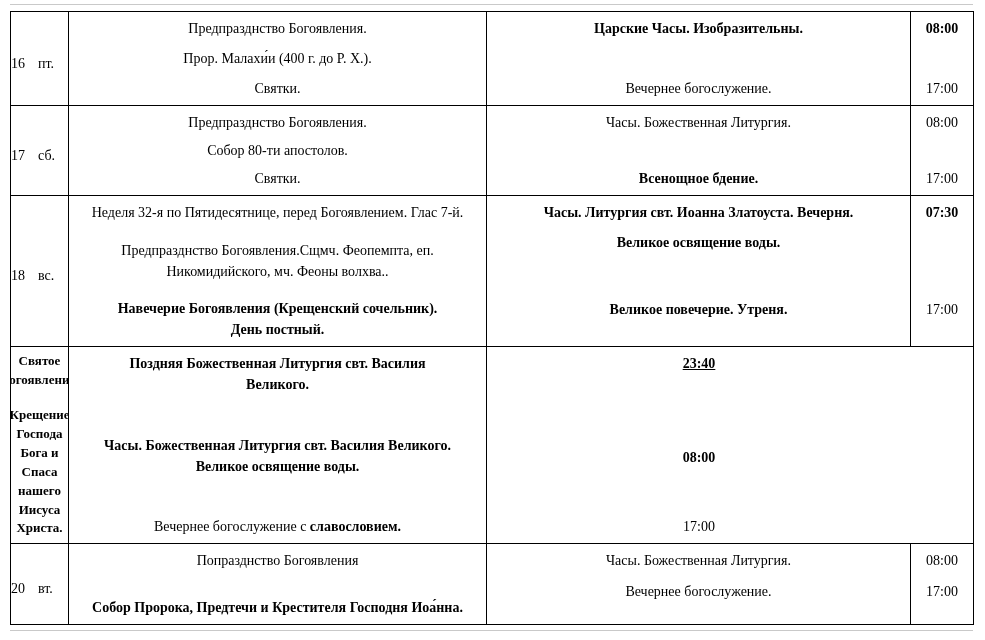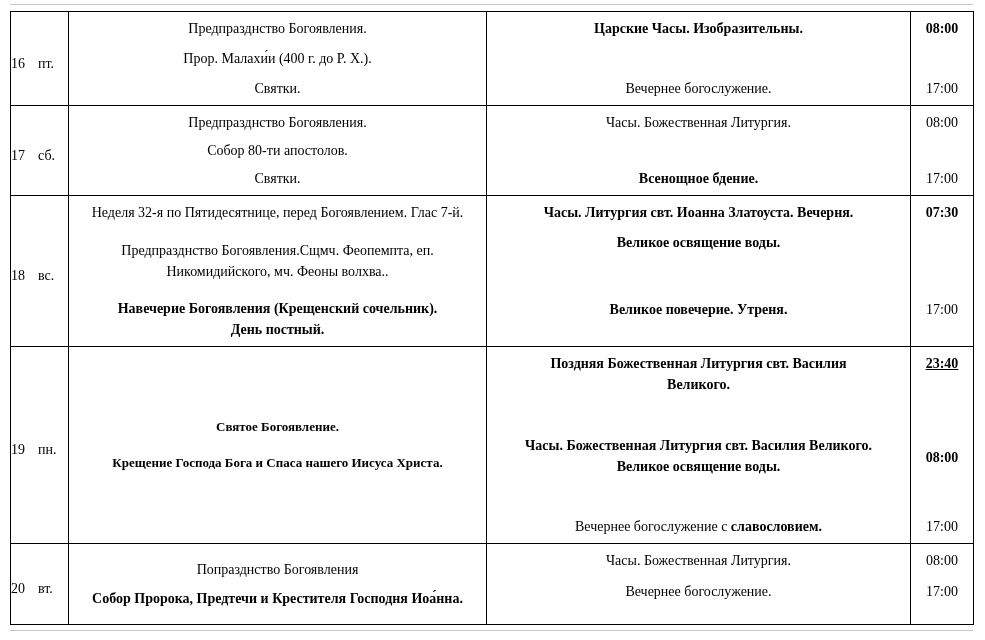--- a/index.html
+++ b/index.html
@@ -14,21 +14,21 @@
   .cell{border-right:1px solid #000;box-sizing:border-box;overflow:hidden;}
   .cell.times{border-right:0;}
   .date{display:flex;flex-direction:row;align-items:center;padding-top:9px;gap:13px;}
   .feast{display:flex;flex-direction:column;justify-content:space-between;align-items:center;text-align:center;padding:6px 19px;}
   .services{display:flex;flex-direction:column;justify-content:space-between;align-items:center;text-align:center;padding:6px 10px;}
   .times{display:flex;flex-direction:column;justify-content:space-between;text-align:center;padding:6px 2px;}
   p{margin:0;}
   .b{font-weight:bold;}
   .big{font-size:13px;font-weight:bold;line-height:1.45;}
   .row4 .feast{justify-content:center;gap:17px;}
-  .row5 .feast{justify-content:center;gap:8px;}
+  .row5 .feast{justify-content:space-between;gap:8px;}
   .row5 .services,.row5 .times{justify-content:flex-start;gap:10px;}
   .row3 .services,.row3 .times{padding-bottom:26px;}
   .svc-group{display:flex;flex-direction:column;gap:9px;}
   .tslot{display:flex;flex-direction:column;justify-content:flex-start;align-items:center;}
   .row3 .tslot1{min-height:57px;}
   .row4 .tslot1{min-height:46px;text-decoration:underline;}
   .row4 .tslot2{min-height:46px;justify-content:center;}
   .narrow330{max-width:330px;}
   .narrow340{max-width:340px;}
   .narrow360{max-width:360px;}
@@ -100,24 +100,20 @@
       </div>
       <div class="cell times">
         <div class="tslot tslot1">
           <p class="b">07:30</p>
         </div>
         <p>17:00</p>
       </div>
     </div>
 
     <div class="row row4">
-      <div class="cell date">
-        <p>19</p>
-        <p>пн.</p>
-      </div>
       <div class="cell feast">
         <p class="big">Святое Богоявление.</p>
         <p class="big narrow340">Крещение Господа Бога и Спаса нашего Иисуса Христа.</p>
       </div>
       <div class="cell services">
         <p class="b narrow360">Поздняя Божественная Литургия свт. Василия Великого.</p>
         <p class="b">Часы. Божественная Литургия свт. Василия Великого. Великое освящение воды.</p>
         <p><span>Вечернее богослужение с </span><span class="b">славословием.</span></p>
       </div>
       <div class="cell times">

